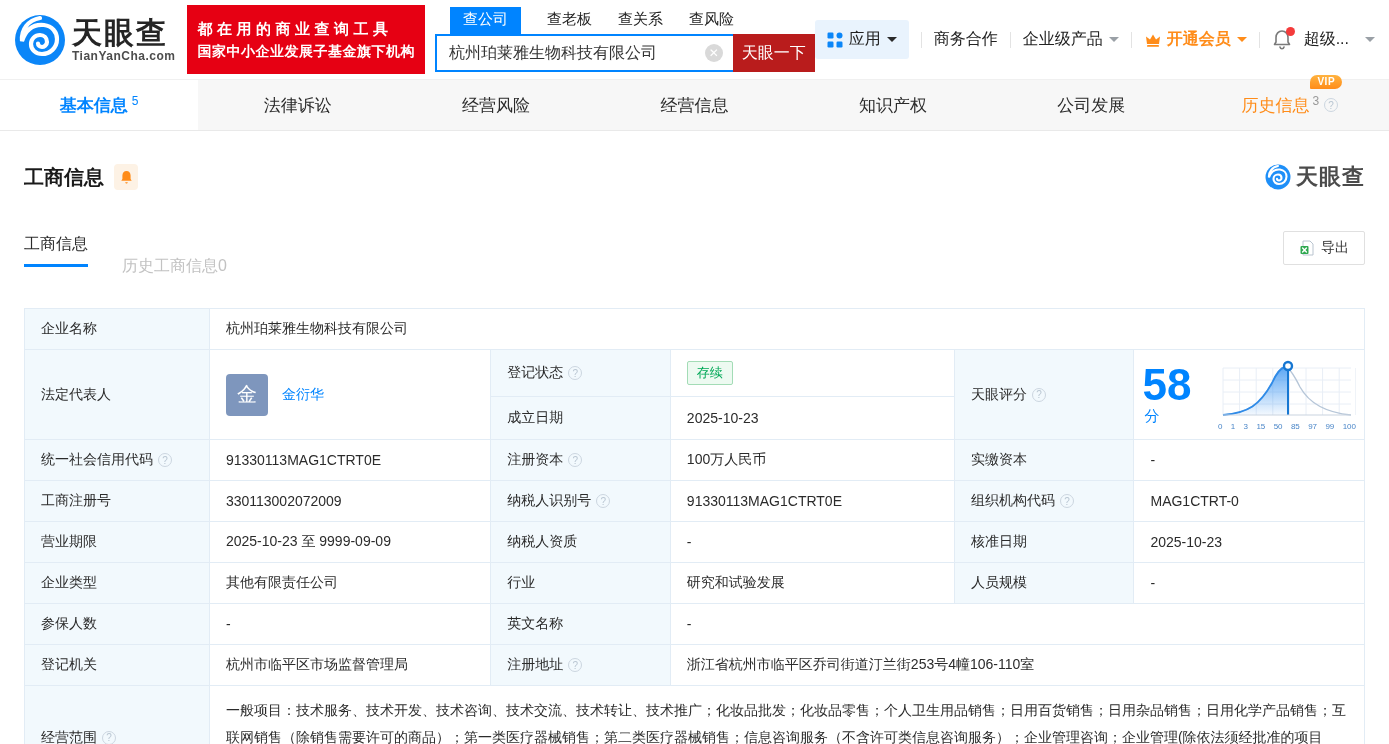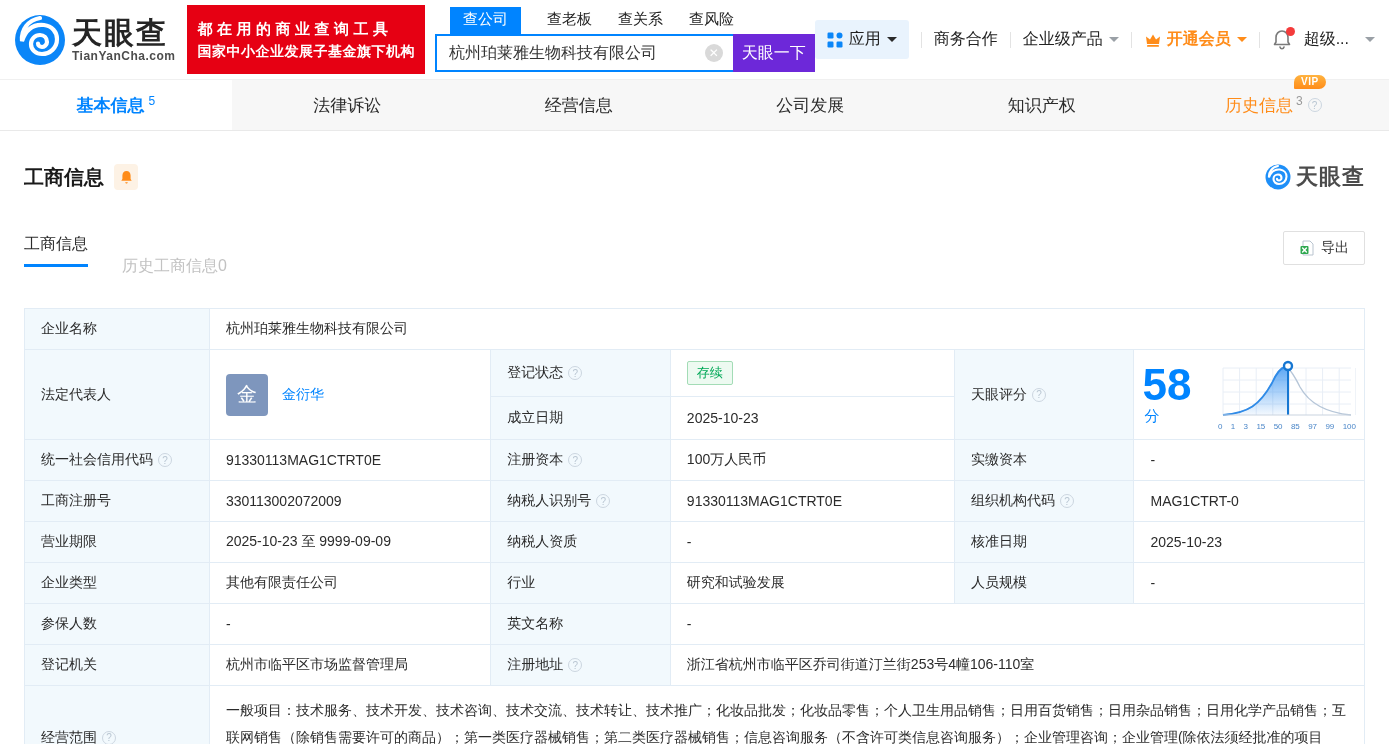--- a/index.html
+++ b/index.html
@@ -22,21 +22,21 @@
   .search-tabs { display:flex; align-items:center; gap:26px;padding-left:15px; }
   .search-tab { font-size:15px; color:#222; padding:3px 0 5px; cursor:pointer; }
   .search-tab.active { background:#0084ff; color:#fff; padding:3px 13px 5px; }
   .search-bar { display:flex; }
   .search-input-wrap { position:relative; flex:1; }
   .search-input { width:100%; height:38px; border:2px solid #0084ff; border-right:none; outline:none;
     font-size:16px; color:#333; padding:0 34px 0 12px; font-family:inherit; }
   .clear-icon { position:absolute; right:10px; top:10px; width:18px; height:18px; border-radius:50%;
     background:#d9d9d9; color:#fff; font-size:12px; line-height:18px; text-align:center; cursor:pointer; }
   .clear-icon::before { content:"\2715"; }
-  .search-btn { width:82px; height:38px; background:#6d28d9; color:#fff; font-size:16px; border:none;
+  .search-btn { width:82px; height:38px; background:#b91c1c; color:#fff; font-size:16px; border:none;
     cursor:pointer; font-family:inherit; }
 
   .top-nav { margin-left:auto; display:flex; align-items:center; font-size:16px; color:#222; }
   .nav-sep { width:1px; height:16px; background:#e3e3e3; margin:0 12px; }
   .nav-item { display:flex; align-items:center; cursor:pointer; white-space:nowrap; }
   .apps-chip { background:#e9f3fd; border-radius:3px; padding:9px 12px; }
   .grid-icon { width:16px; height:16px; margin-right:6px; }
   .caret { width:0; height:0; border-left:5px solid transparent; border-right:5px solid transparent;
     border-top:5px solid #4d4d4d; margin-left:6px; }
   .caret.blue { border-top-color:#2a2a2a; }
@@ -181,27 +181,30 @@
 
 <div class="main-tabs">
   <div class="main-tab active">
     <span>基本信息</span>
     <span class="tab-count">5</span>
   </div>
   <div class="main-tab">
     <span>法律诉讼</span>
   </div>
   <div class="main-tab">
+    <span>经营风险</span>
+  </div>
+  <div class="main-tab">
     <span>经营信息</span>
+  </div>
+  <div class="main-tab">
+    <span>知识产权</span>
   </div>
   <div class="main-tab">
     <span>公司发展</span>
-  </div>
-  <div class="main-tab">
-    <span>知识产权</span>
   </div>
   <div class="main-tab history">
     <span class="tab-anchor">
       <span class="vip-badge">VIP</span>
       <span>历史信息</span>
       <span class="history-count">3</span>
       <span class="help-icon"></span>
     </span>
   </div>
 </div>

